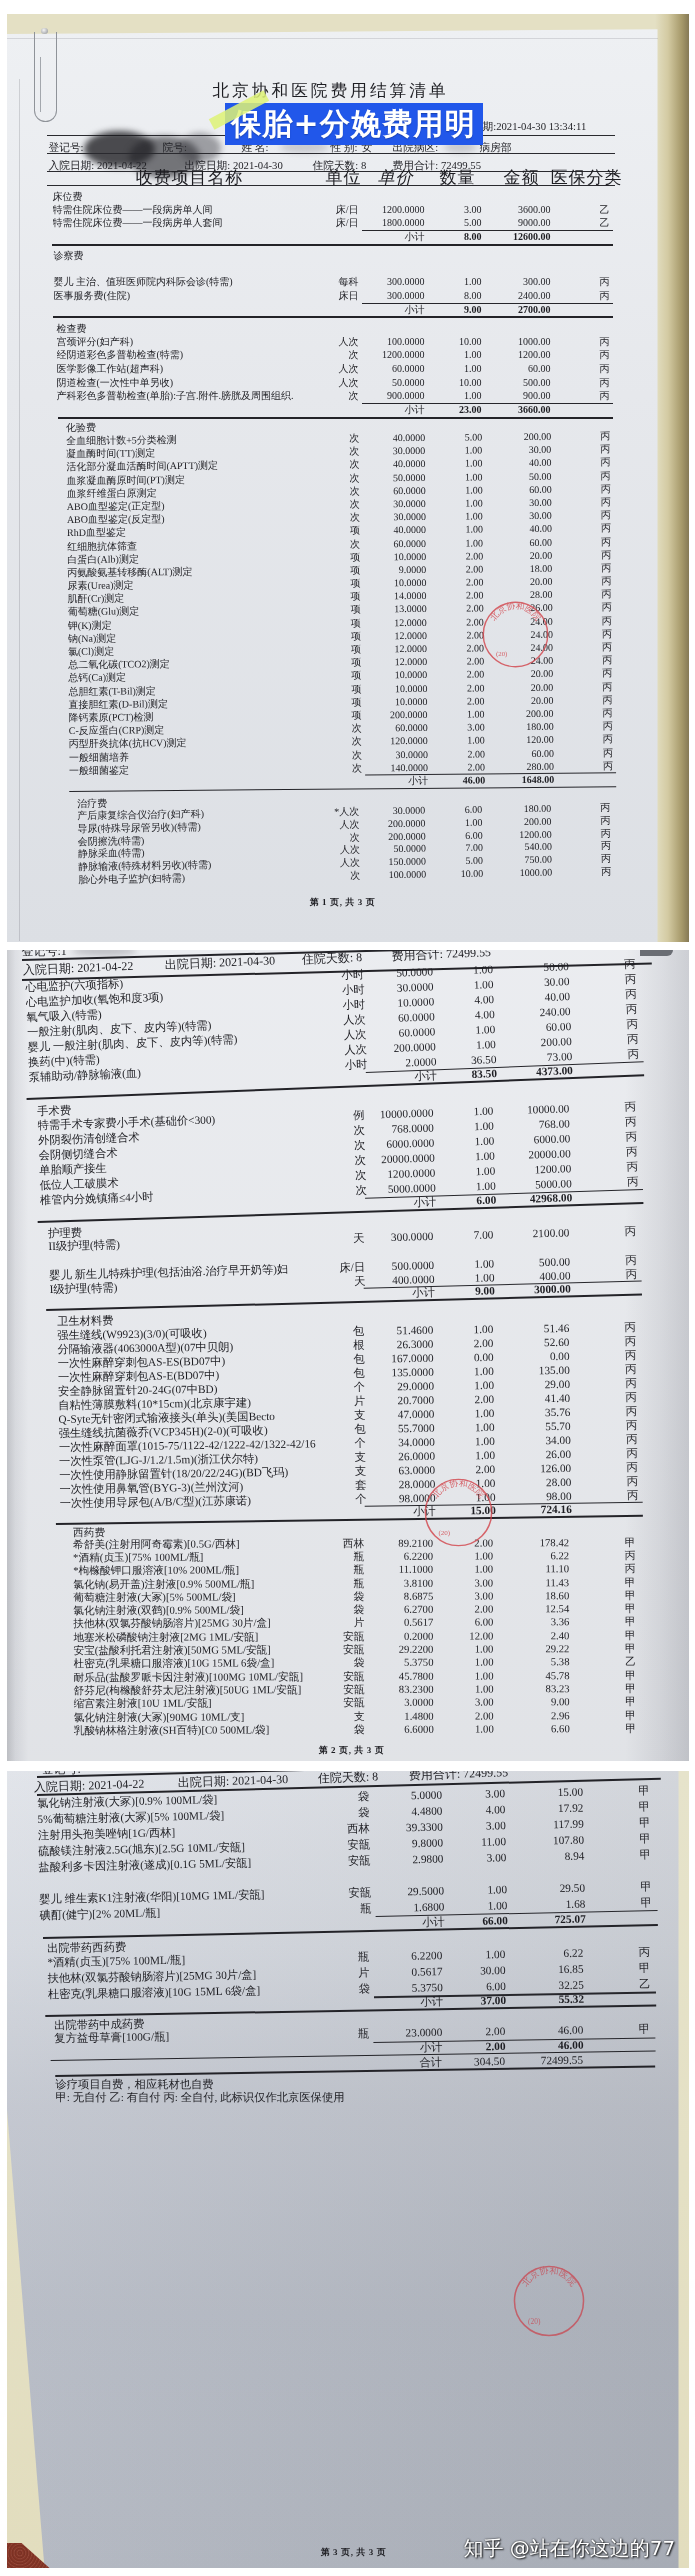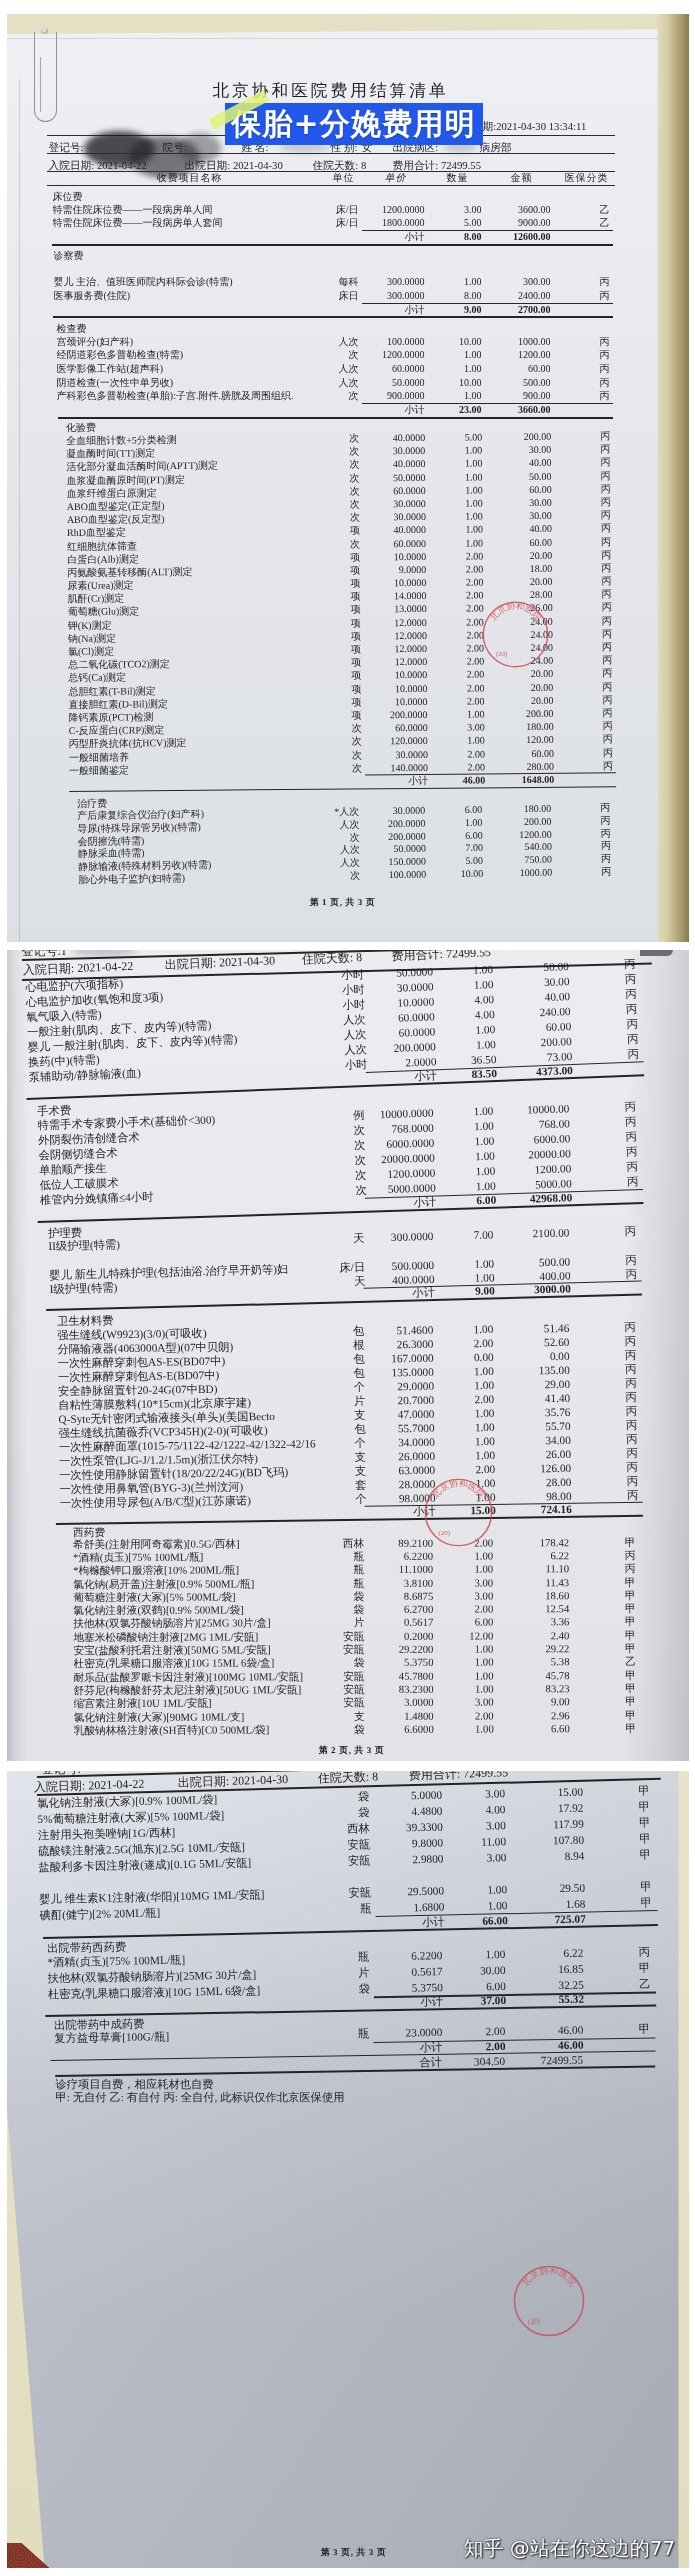--- a/index.html
+++ b/index.html
@@ -46,21 +46,21 @@
     background: linear-gradient(to bottom, #eef0f3 0%, #e6e8ec 40%, #dcdfe4 100%);
     clip-path: polygon(0 4.8px, 100% 0, 100% 100%, 0 100%);
   }
   .sheet-edge { position: absolute; left: 12px; top: 65px; width: 1.2px; height: 862px; background: rgba(60,60,70,0.18); }
   .sheet-top2 { position: absolute; left: 0; top: 24px; width: 651px; height: 0.6px; background: rgba(90,90,100,0.18); }
   .clip { position: absolute; left: 27px; top: 18px; width: 23px; height: 90px; border: 1.8px solid #8f9399; border-top: none; border-radius: 0 0 12px 12px; }
   .clip-inner { position: absolute; left: 33px; top: 43px; width: 1.8px; height: 55px; background: #a3a7ad; }
   .clip-bead { position: absolute; left: 34px; top: 14.3px; width: 7.1px; height: 6px; border-radius: 50%; background: radial-gradient(circle at 40% 35%, #f4f4f4, #8a8d92); }
   .title { font-size: 16.7px; letter-spacing: 3px; text-align: center; width: 244px; }
   .info { font-size: 10.7px; }
-  .colhead { font-size: 10px; letter-spacing: 0.9px; }
+  .colhead { font-size: 17px; letter-spacing: 0.9px; }
   .redact { position: absolute; border-radius: 50%; filter: blur(3px); }
   .banner {
     position: absolute; left: 218px; top: 89px; width: 258px; height: 42px; background: #2157ea; z-index: 5;
     color: #ffffff; font-family: "DejaVu Sans", sans-serif; font-weight: bold; font-size: 30px; letter-spacing: 1.2px;
     line-height: 42px; text-align: center; white-space: nowrap; overflow: hidden;
     text-shadow: 0 0.6px 1.2px rgba(0,0,0,0.25);
   }
   .tape { position: absolute; left: 201px; top: 90px; width: 62px; height: 12px; background: rgba(222,242,118,0.85); transform: rotate(-28deg); z-index: 6; }
   .footer { font-size: 9px; font-weight: bold; letter-spacing: 0.6px; }
 

